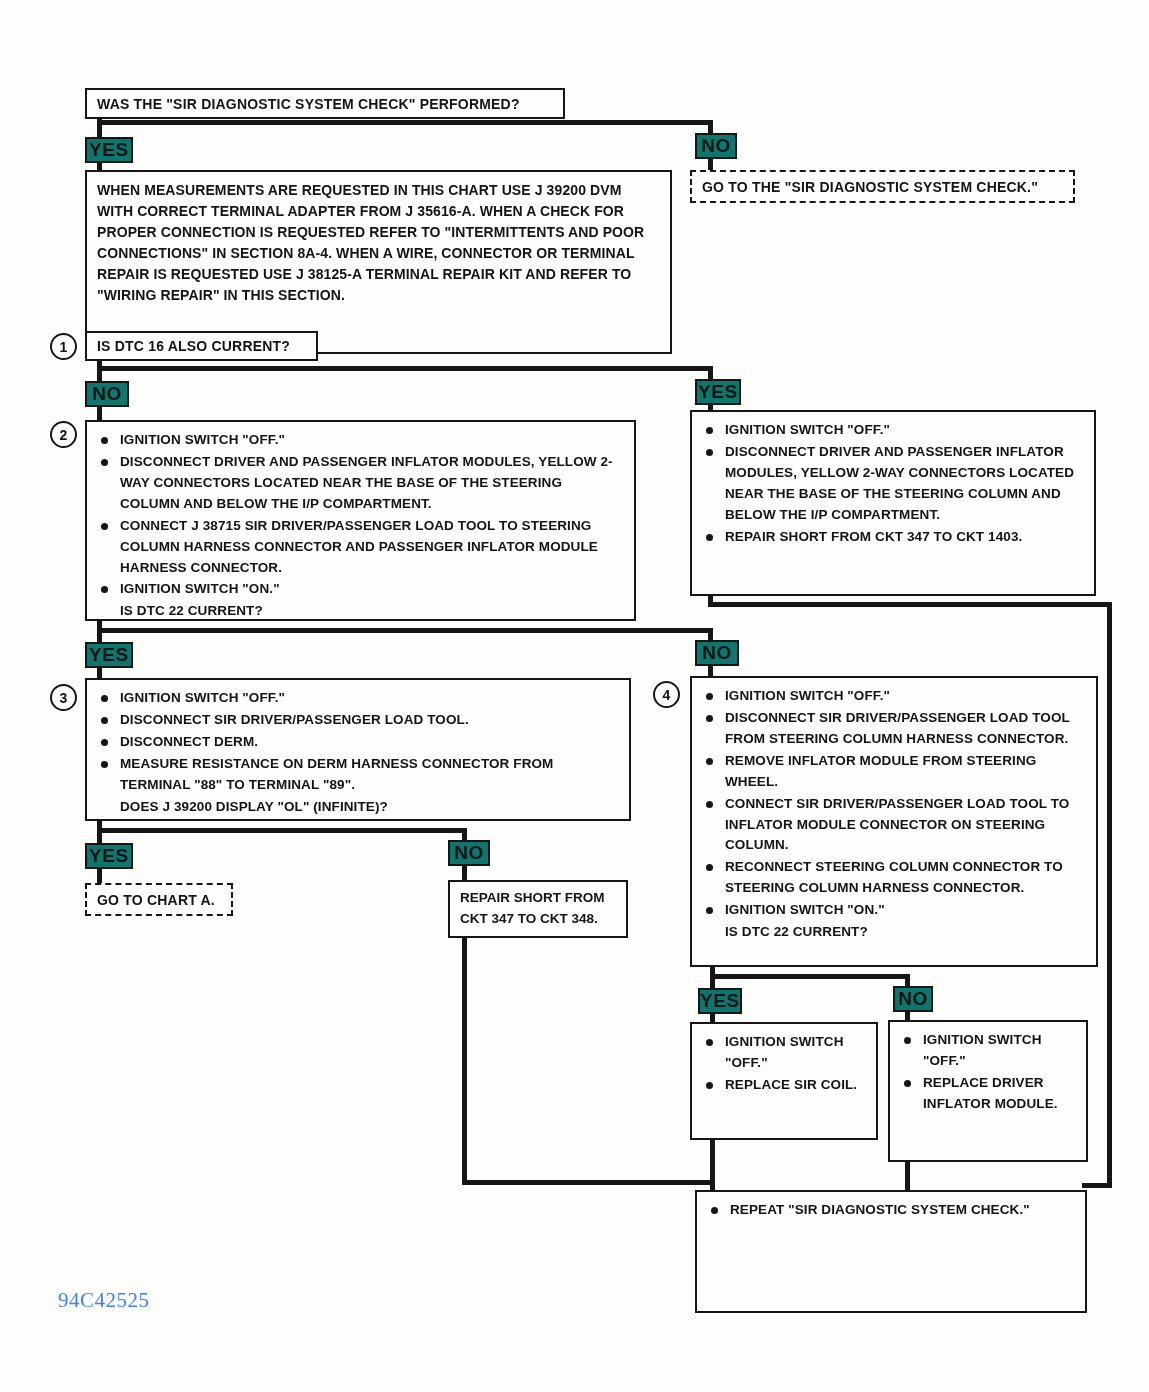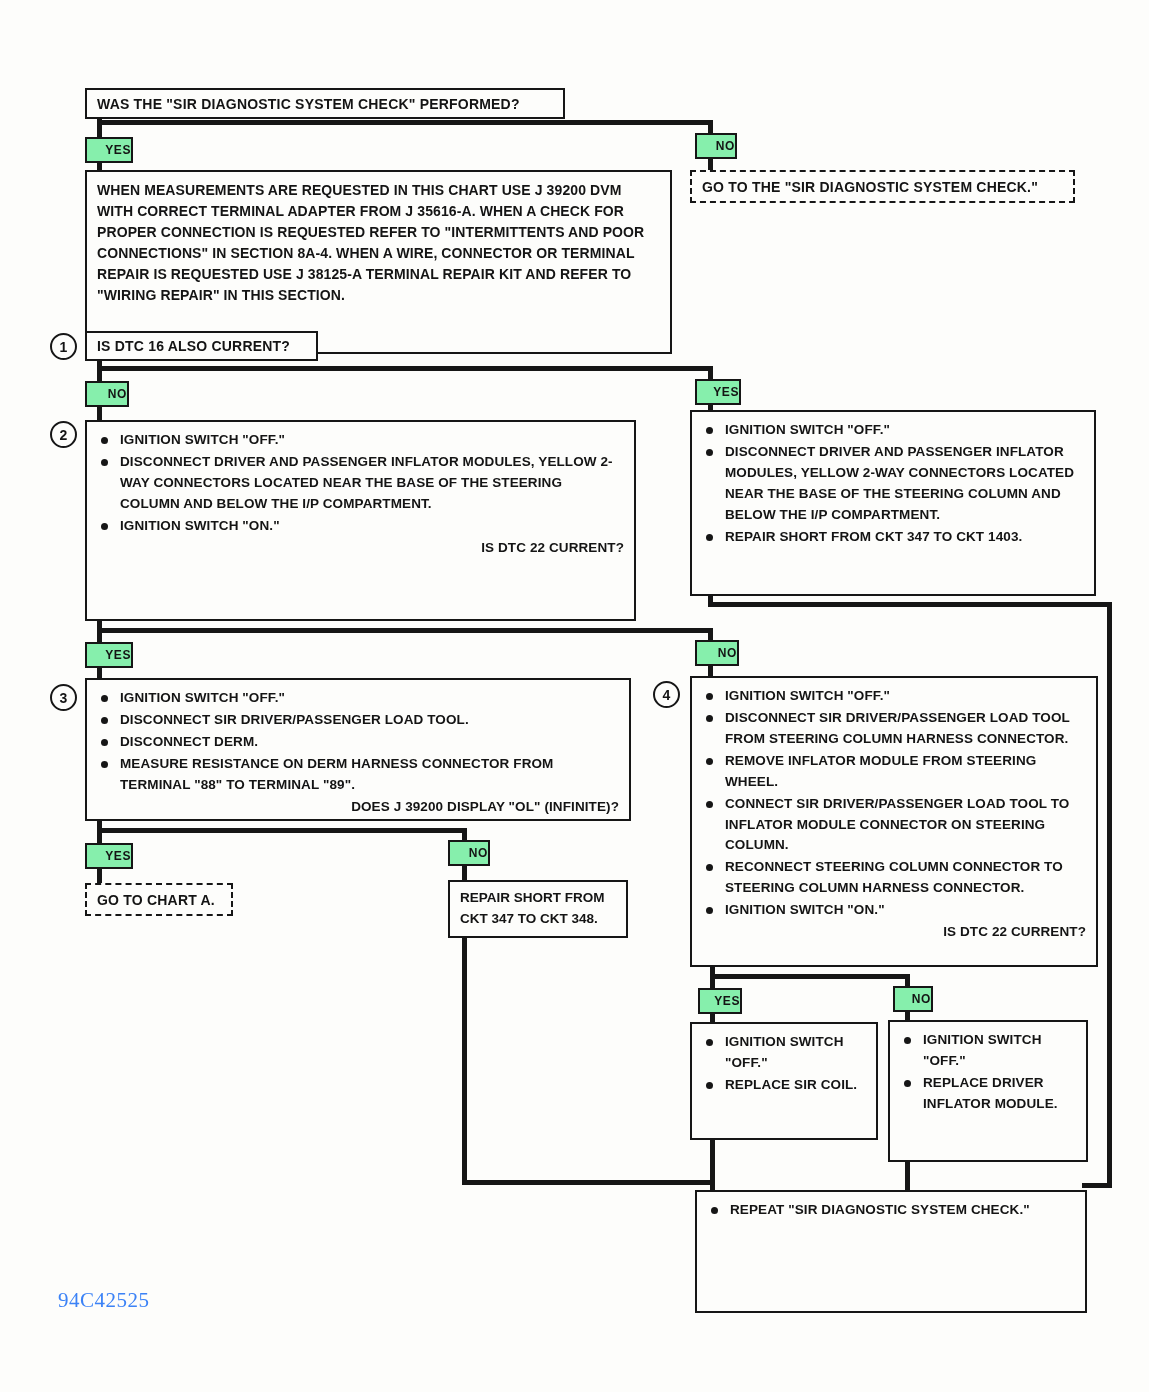--- a/index.html
+++ b/index.html
@@ -23,26 +23,26 @@
     display: flex;
     align-items: center;
     padding: 4px 10px;
     font-size: 14px;
     letter-spacing: .2px;
   }
   .dashed { border-style: dashed; }
   .lbl {
     position: absolute;
     border: 2px solid #161616;
-    background: #86efac;
+    background: #0f766e;
     display: flex;
     align-items: center;
-    justify-content: flex-end;
+    justify-content: center;
     font-weight: 700;
-    font-size: 12px;
+    font-size: 19px;
     letter-spacing: .6px;
   }
   .ln { position: absolute; background: #161616; }
   .badge {
     position: absolute;
     width: 27px; height: 27px;
     border: 2px solid #161616;
     border-radius: 50%;
     background: #fdfdfb;
     display: flex; align-items: center; justify-content: center;
@@ -62,21 +62,21 @@
   }
   .bi { display: flex; gap: 12px; margin-bottom: 1px; }
   .dot {
     flex: 0 0 auto;
     width: 7px; height: 7px;
     border-radius: 50%;
     background: #161616;
     margin-top: 7px;
     margin-left: 4px;
   }
-  .q { margin-left: 23px; text-align: right; }
+  .q { margin-left: 23px; }
   .figure-code {
     position: absolute;
     left: 58px; top: 1288px;
     font-family: "Liberation Serif", serif;
     font-size: 21px;
     letter-spacing: .5px;
     color: #3b82f6;
   }
 </style>
 </head>
@@ -159,20 +159,24 @@
     <div class="bi">
         <span class="dot"></span>
         <span>IGNITION SWITCH "OFF."</span>
       </div>
     <div class="bi">
         <span class="dot"></span>
         <span>DISCONNECT DRIVER AND PASSENGER INFLATOR MODULES, YELLOW 2-WAY CONNECTORS LOCATED NEAR THE BASE OF THE STEERING COLUMN AND BELOW THE I/P COMPARTMENT.</span>
       </div>
     <div class="bi">
         <span class="dot"></span>
+        <span>CONNECT J 38715 SIR DRIVER/PASSENGER LOAD TOOL TO STEERING COLUMN HARNESS CONNECTOR AND PASSENGER INFLATOR MODULE HARNESS CONNECTOR.</span>
+      </div>
+    <div class="bi">
+        <span class="dot"></span>
         <span>IGNITION SWITCH "ON."</span>
       </div>
     <div class="q">IS DTC 22 CURRENT?</div>
   </div>
 
   <div class="box blist" style="left:690px;top:410px;width:406px;height:186px;">
     <div class="bi">
         <span class="dot"></span>
         <span>IGNITION SWITCH "OFF."</span>
       </div>

